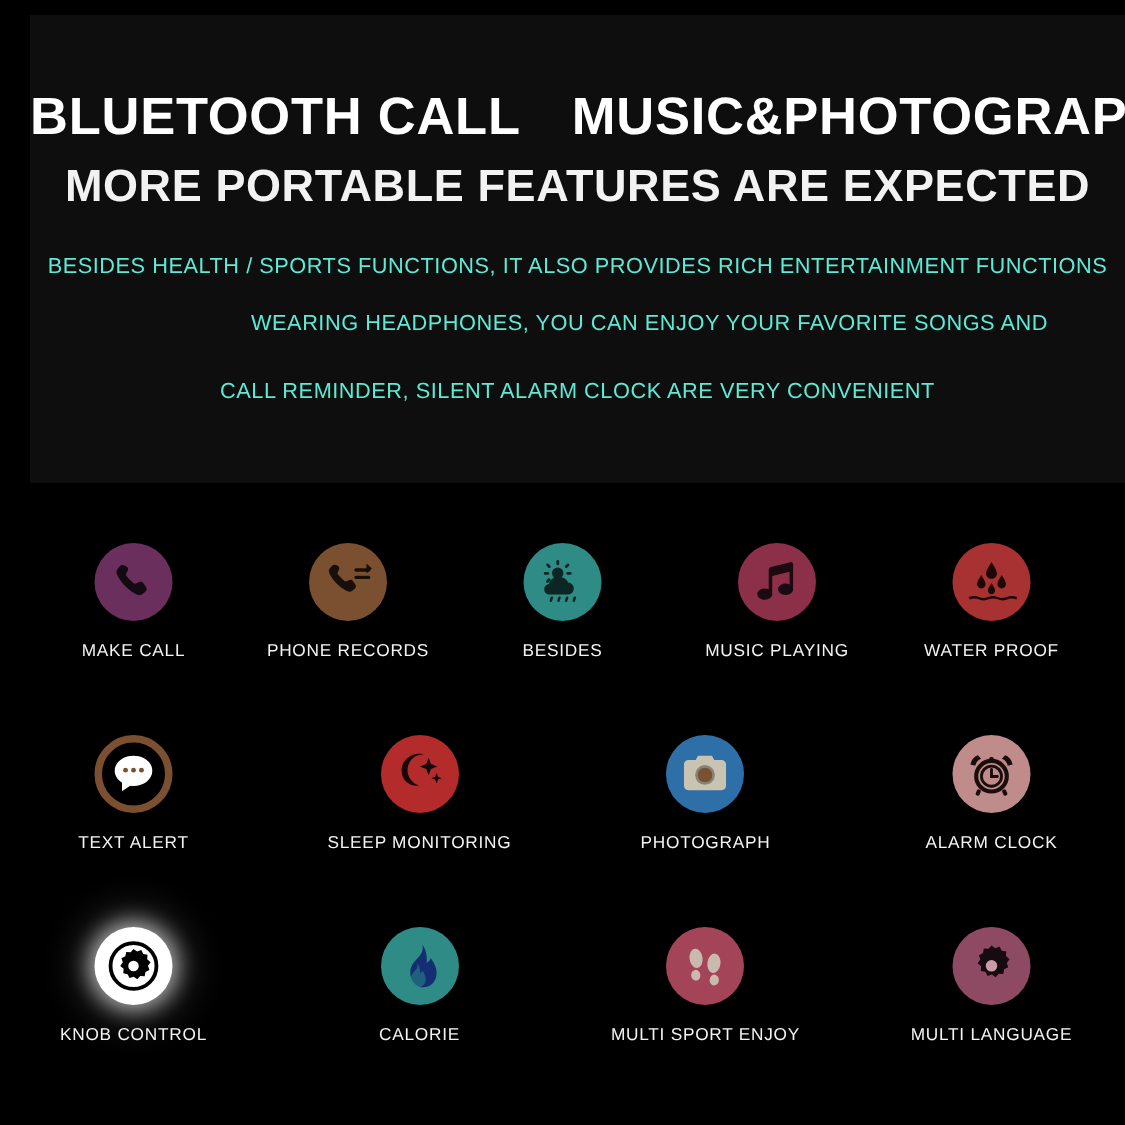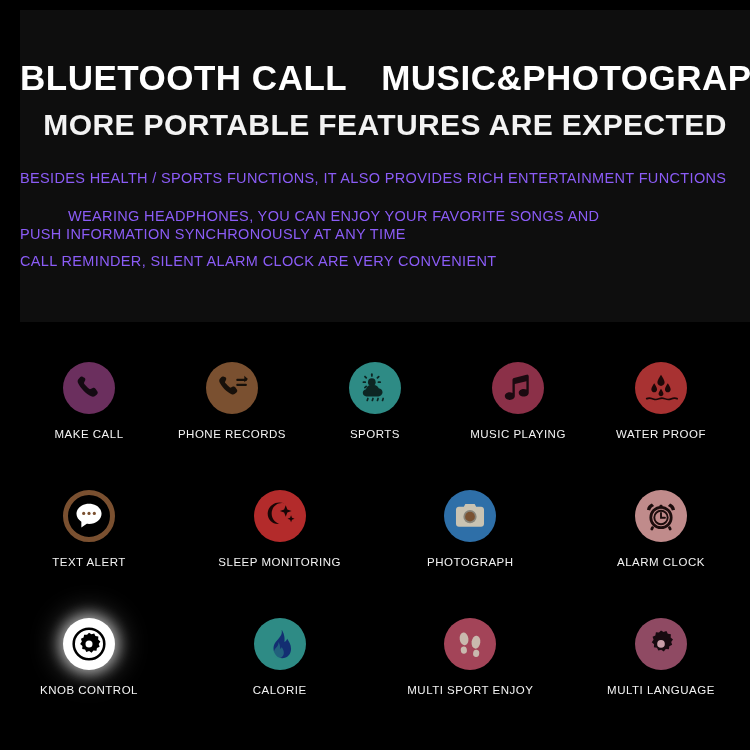--- a/index.html
+++ b/index.html
@@ -55,23 +55,23 @@
     font-size: 30px;
     font-weight: bold;
     letter-spacing: 0.4px;
     color: #f2f2f2;
   }
 
   .body-line {
     position: absolute;
     left: 0;
     width: 100%;
-    text-align: left;
+    text-align: center;
     white-space: nowrap;
-    color: #8b5cf6;
+    color: #5eead4;
     font-size: 14.5px;
     letter-spacing: 0.35px;
     font-weight: normal;
   }
   #body-1 { top: 160px; }
   #body-2 { top: 198px; padding-left: 48px; }
   #body-3 { top: 216px; }
   #body-4 { top: 243px; }
 
   
@@ -136,21 +136,20 @@
   <div id="header-panel" style="background: rgb(14, 14, 14);">
 
     <div class="headline-row" id="headline-1">
       <span>BLUETOOTH CALL</span><span class="gap"></span><span>MUSIC&amp;PHOTOGRAPH</span>
     </div>
 
     <div class="headline-row" id="headline-2">MORE PORTABLE FEATURES ARE EXPECTED</div>
 
     <div class="body-line" id="body-1">BESIDES HEALTH / SPORTS FUNCTIONS, IT ALSO PROVIDES RICH ENTERTAINMENT FUNCTIONS</div>
     <div class="body-line" id="body-2">WEARING HEADPHONES, YOU CAN ENJOY YOUR FAVORITE SONGS AND</div>
-    <div class="body-line" id="body-3">PUSH INFORMATION SYNCHRONOUSLY AT ANY TIME</div>
     <div class="body-line" id="body-4">CALL REMINDER, SILENT ALARM CLOCK ARE VERY CONVENIENT</div>
 
   </div>
 
   <div id="icon-grid">
     <div class="icon-row" id="icon-row-0">
         <div class="icon-cell">
           <div class="icon-disc" style="background: rgb(107, 47, 94);">
             <svg width="34" height="34" viewBox="0 0 32 32" fill="#140a12">
               <path d="M10.2 5.6c-.9-.6-2.1-.4-2.8.5L6 7.8c-.8 1-.9 2.4-.3 3.6 1.2 2.5 3 5 5.2 7.2 2.2 2.2 4.7 4 7.2 5.2 1.2.6 2.6.5 3.6-.3l1.7-1.4c.9-.7 1.1-1.9.5-2.8l-1.8-2.6c-.5-.8-1.6-1.1-2.5-.7l-2.1 1c-.5.2-1 .1-1.4-.2-.8-.7-1.6-1.4-2.3-2.2-.8-.8-1.5-1.6-2.2-2.4-.3-.4-.4-.9-.2-1.3l1-2.1c.4-.9.1-2-.7-2.5z"></path>
@@ -185,21 +184,21 @@
               </g>
               <path d="M12.2 13.1c-2.4 0-4.4 1.8-4.7 4.1-1.7.2-3 1.6-3 3.3 0 1.9 1.5 3.4 3.4 3.4h11.4c2.1 0 3.8-1.7 3.8-3.8 0-2-1.6-3.7-3.6-3.8-.6-1.9-2.4-3.2-4.5-3.2-1 0-1.9.3-2.8 0z"></path>
               <g>
                 <rect x="8.2" y="25" width="1.6" height="3.6" rx=".8" transform="rotate(18 9 26.8)"></rect>
                 <rect x="13" y="25" width="1.6" height="3.6" rx=".8" transform="rotate(18 13.8 26.8)"></rect>
                 <rect x="17.8" y="25" width="1.6" height="3.6" rx=".8" transform="rotate(18 18.6 26.8)"></rect>
                 <rect x="22.6" y="25" width="1.6" height="3.6" rx=".8" transform="rotate(18 23.4 26.8)"></rect>
               </g>
             </svg>
           </div>
-          <div class="icon-label">SPORTS</div>
+          <div class="icon-label">BESIDES</div>
         </div>
         <div class="icon-cell">
           <div class="icon-disc" style="background: rgb(139, 48, 72);">
             <svg width="34" height="34" viewBox="0 0 32 32" fill="#1b0a10">
               <path d="M25 3.4L12.2 6.6c-.8.2-1.4 1-1.4 1.8v12.2c-.7-.4-1.6-.6-2.5-.6-2.6 0-4.7 1.6-4.7 3.6s2.1 3.6 4.7 3.6 4.7-1.6 4.7-3.6V12.3l10.9-2.7v7.9c-.7-.4-1.6-.6-2.5-.6-2.6 0-4.7 1.6-4.7 3.6s2.1 3.6 4.7 3.6 4.7-1.6 4.7-3.6V5.2c0-1.2-1-2.1-2.1-1.8z"></path>
             </svg>
           </div>
           <div class="icon-label">MUSIC PLAYING</div>
         </div>
         <div class="icon-cell">

